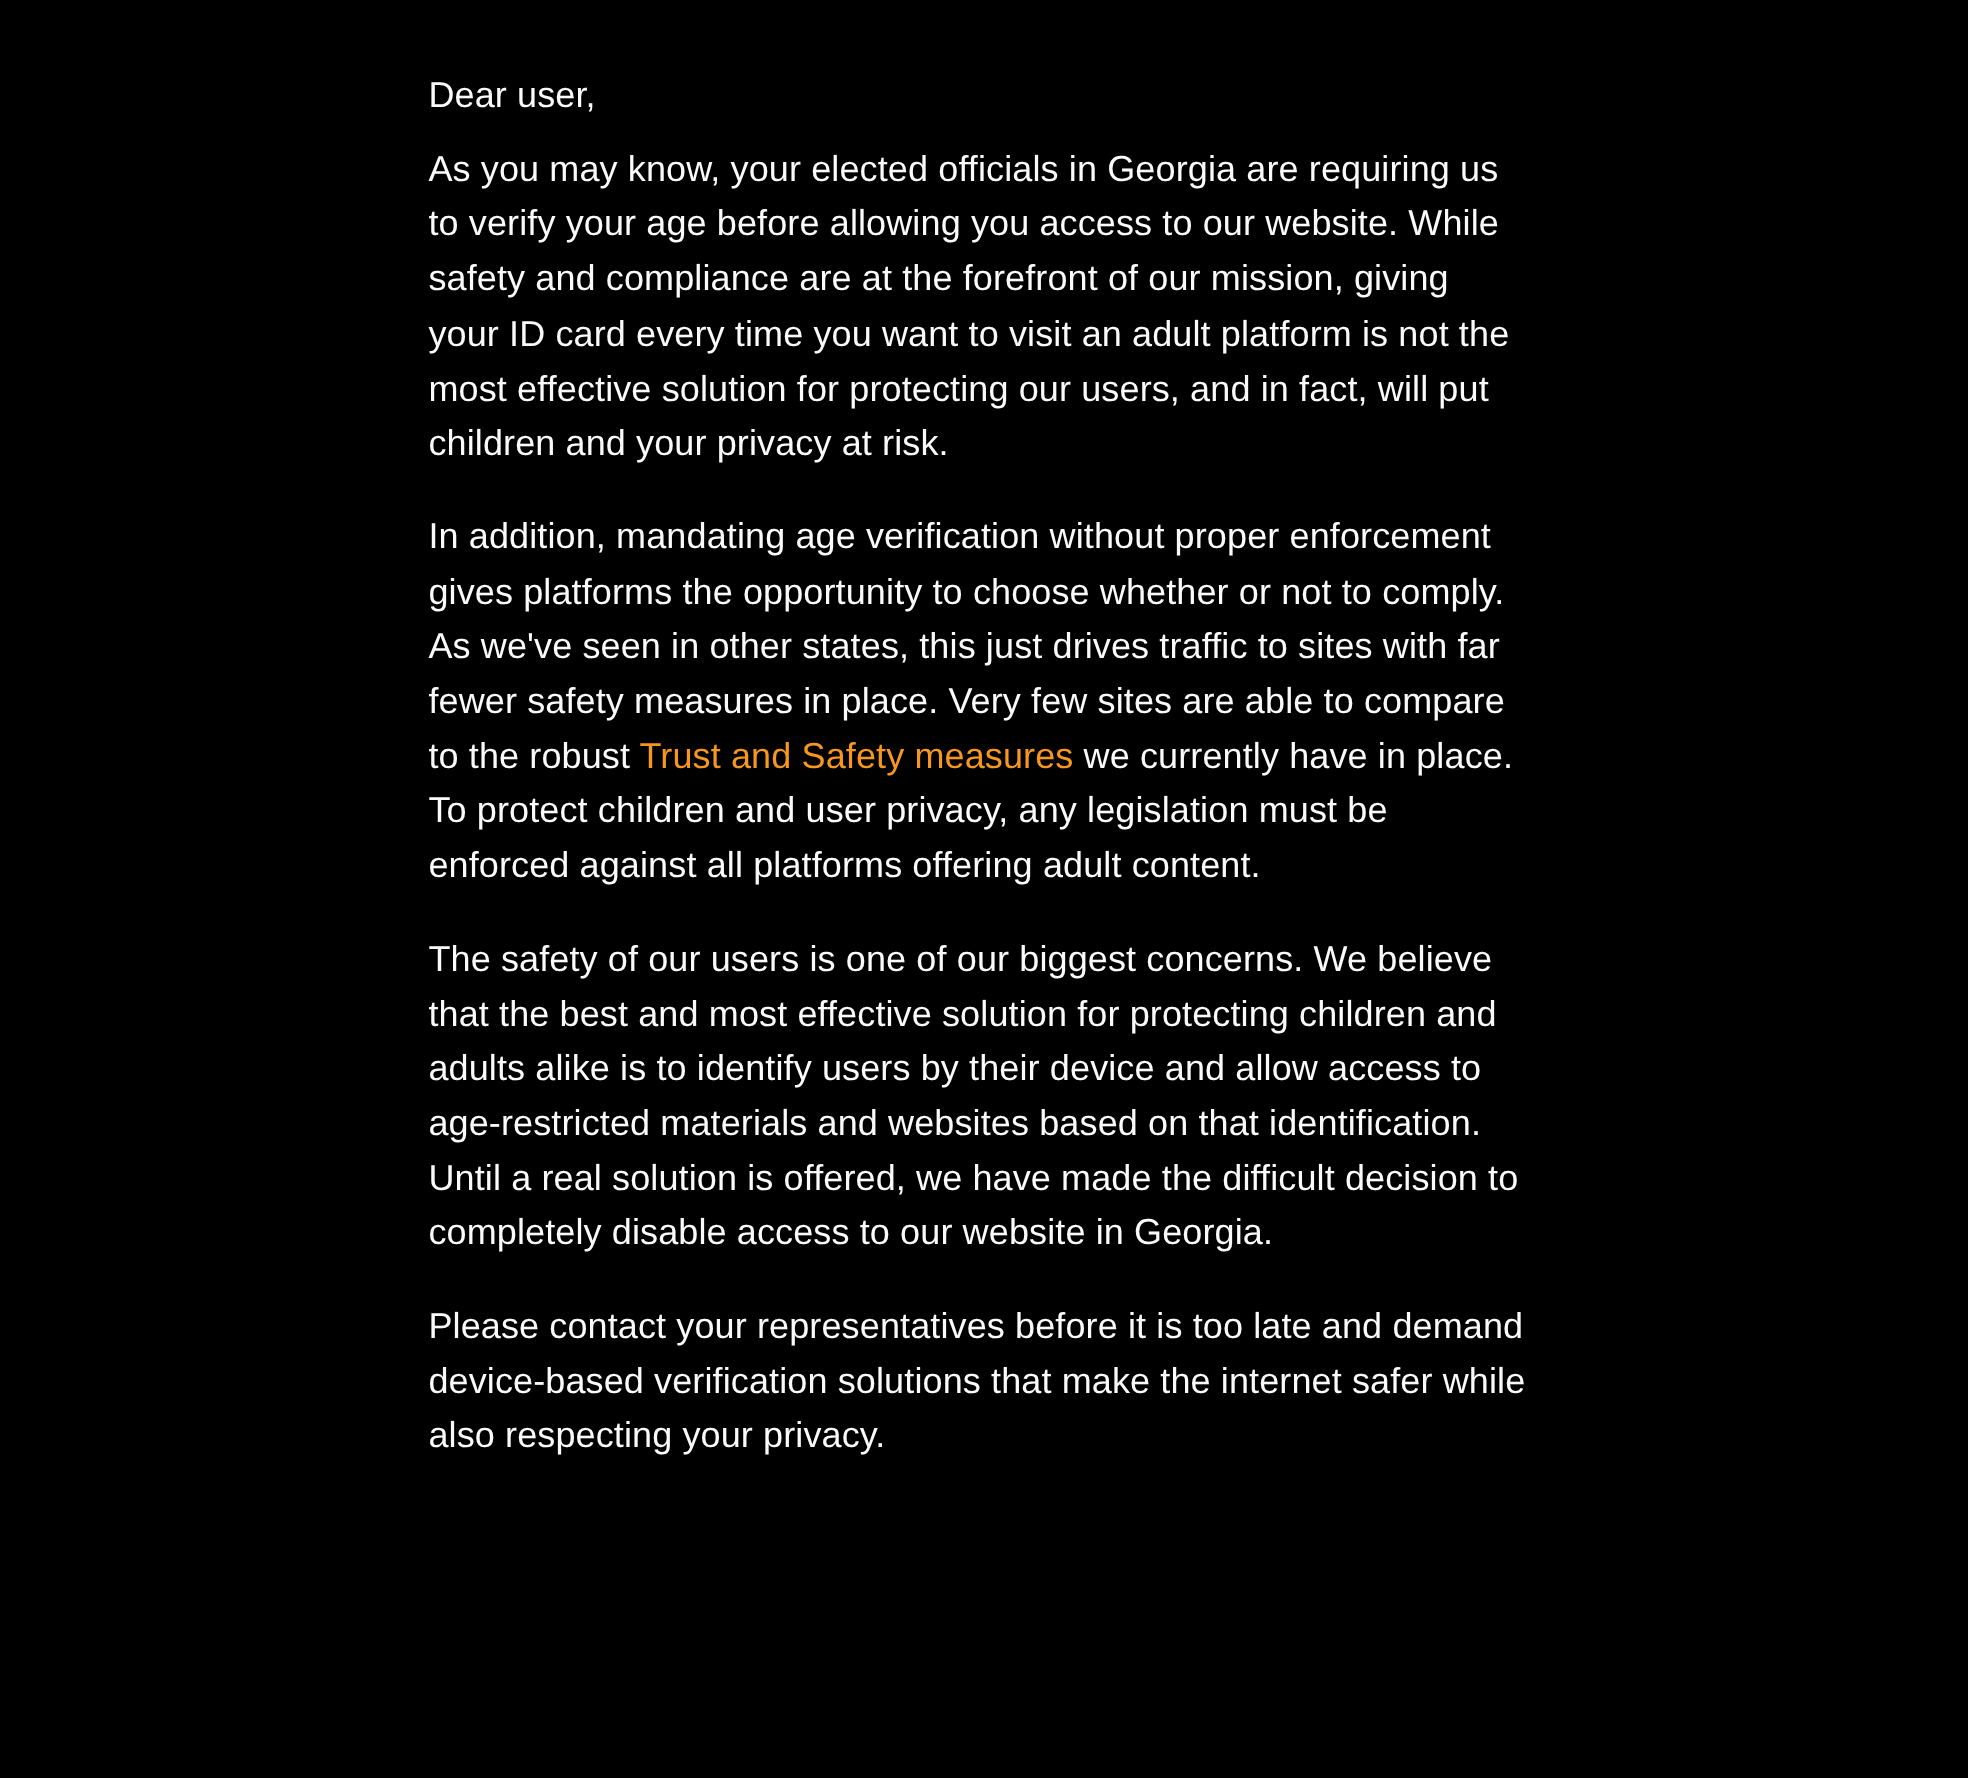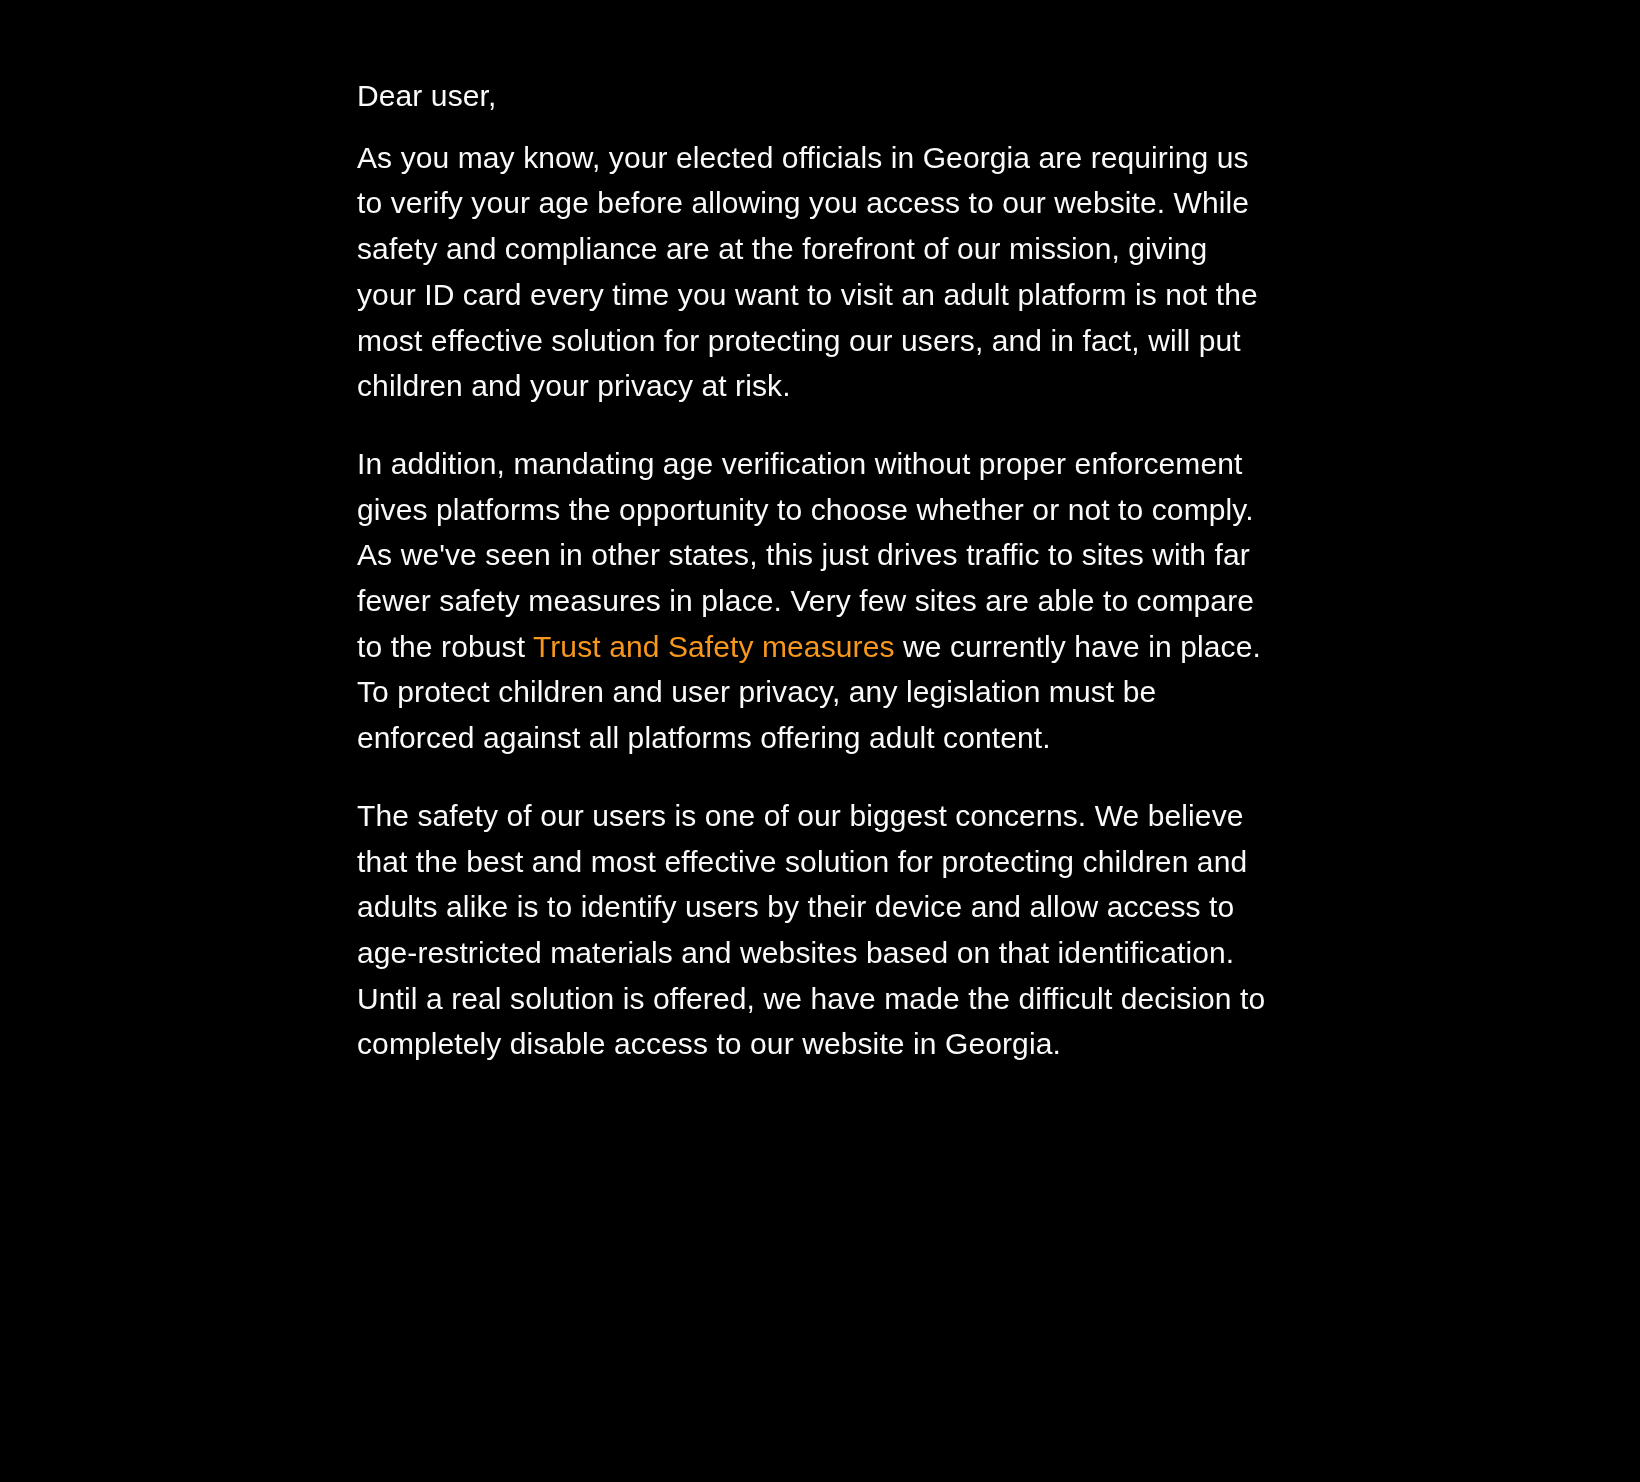--- a/index.html
+++ b/index.html
@@ -23,34 +23,34 @@
     font-size: 30px;
     line-height: 45.7px;
     letter-spacing: 0.1px;
     font-weight: 400;
   }
   .letter p {
     margin: 0 0 32px 0;
   }
   .letter p.salutation {
     margin-bottom: 16px;
-    margin-top: 16px;
   }
   .inline-link {
     color: #f7971d;
     text-decoration: none;
     cursor: pointer;
     text-align: center;
   }
 </style>
 </head>
 <body>
 
 <div class="letter">
   <p class="salutation">Dear user,</p>
 
   <p>As you may know, your elected officials in Georgia are requiring us to verify your age before allowing you access to our website. While safety and compliance are at the forefront of our mission, giving your ID card every time you want to visit an adult platform is not the most effective solution for protecting our users, and in fact, will put children and your privacy at risk.</p>
 
   <p><span>In addition, mandating age verification without proper enforcement gives platforms the opportunity to choose whether or not to comply. As we've seen in other states, this just drives traffic to sites with far fewer safety measures in place. Very few sites are able to compare to the robust </span><a class="inline-link" href="#">Trust and Safety measures</a><span> we currently have in place. To protect children and user privacy, any legislation must be enforced against all platforms offering adult content.</span></p>
 
   <p>The safety of our users is one of our biggest concerns. We believe that the best and most effective solution for protecting children and adults alike is to identify users by their device and allow access to age-restricted materials and websites based on that identification. Until a real solution is offered, we have made the difficult decision to completely disable access to our website in Georgia.</p>
 
+  <p>Please contact your representatives before it is too late and demand device-based verification solutions that make the internet safer while also respecting your privacy.</p>
 </div>
 
 </body></html>

